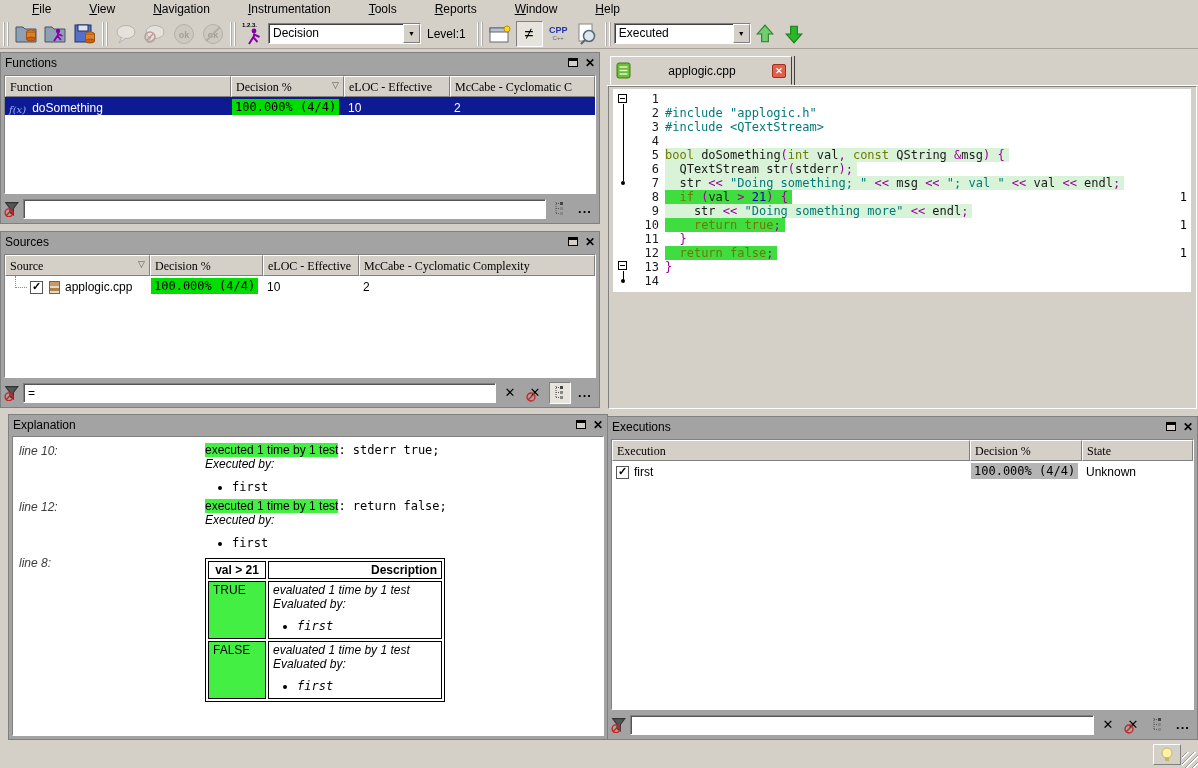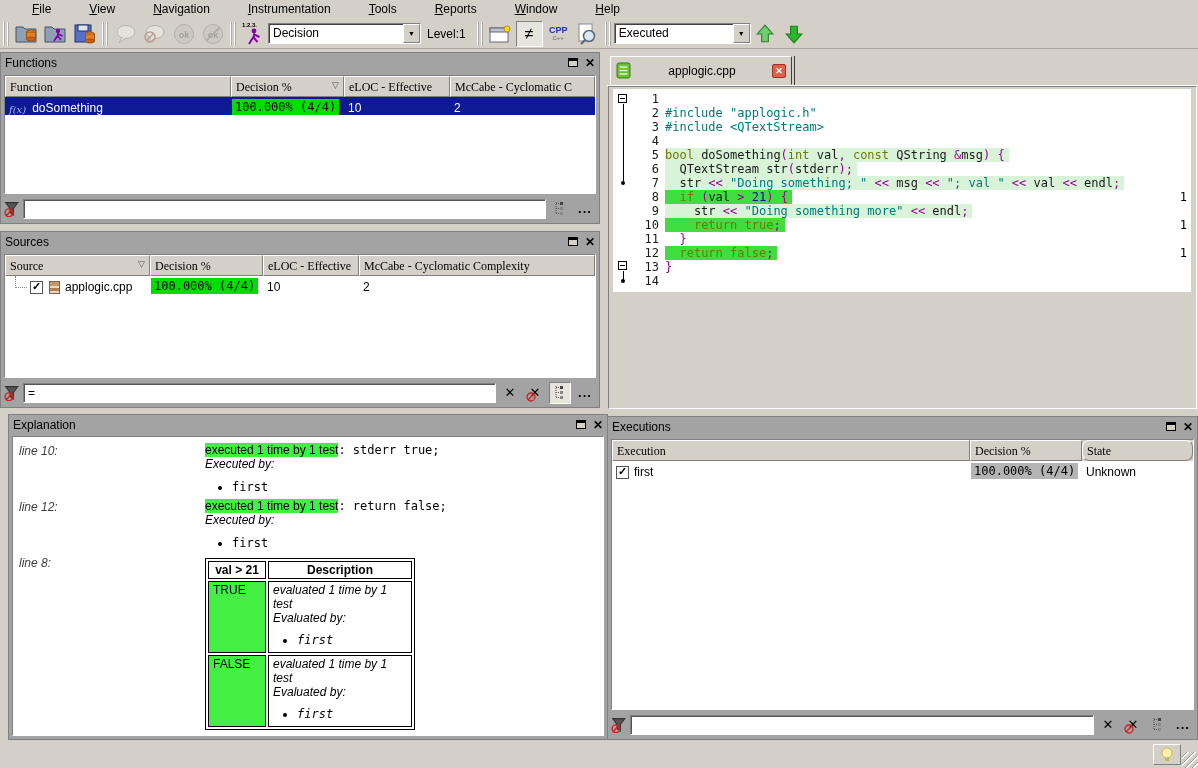--- a/index.html
+++ b/index.html
@@ -111,21 +111,21 @@
     padding:6px 6px; overflow:hidden; }
   .expl-row { display:grid; grid-template-columns:186px 1fr; }
   .expl-label { font-style:italic; color:#3c3c3c; padding-top:1px; }
   .hl { background:#44ef44; }
   .expl-content ul { margin:9px 0 5px 27px; padding:0; }
   .expl-content li { font-family:"DejaVu Sans Mono",monospace; }
   .tt { border-collapse:separate; border-spacing:2px; border:1px solid #000; background:#fff; margin-top:3px; }
   .tt th, .tt td { border:1px solid #000; padding:1px 4px; }
   .tt th { font-weight:bold; }
   .tt-cond { width:58px; }
-  .tt-desc { width:144px; text-align:center; }
+  .tt-desc { width:174px; text-align:right; }
   .tt-val { background:#44ef44; vertical-align:top; width:58px; }
   .tt td ul { margin:8px 0 4px 24px; padding:0; }
   .tt td li { font-family:"DejaVu Sans Mono",monospace; font-style:italic; }
 
   
   .statusbar { position:absolute; left:0; top:741px; width:1198px; height:27px; background:#d4d0c8; }
   .bulb-btn { position:absolute; right:17px; top:3px; width:28px; height:21px;
     background:#d4d0c8; border:1px solid; border-color:#fff #808080 #808080 #fff;
     display:flex; align-items:center; justify-content:center; }
   .grip { position:absolute; right:0; bottom:0; width:16px; height:16px;
@@ -513,21 +513,21 @@
     <span class="close-btn">✕</span>
   </div>
   <div class="grid" style="top:22px; bottom:29px;">
     <div class="grid-header">
       <div class="hcell" style="width:358px;">
           <span class="htext">Execution</span>
         </div>
       <div class="hcell" style="width:112px;">
           <span class="htext">Decision %</span>
         </div>
-      <div class="hcell" style="flex:1;border-radius:7px;">
+      <div class="hcell" style="flex:1;">
           <span class="htext">State</span>
         </div>
     </div>
     <div class="trow">
       <div class="cell" style="width:358px; gap:5px;">
         <span class="checkbox">
             <span class="tick">✓</span>
           </span>
         <span>first</span>
       </div>

